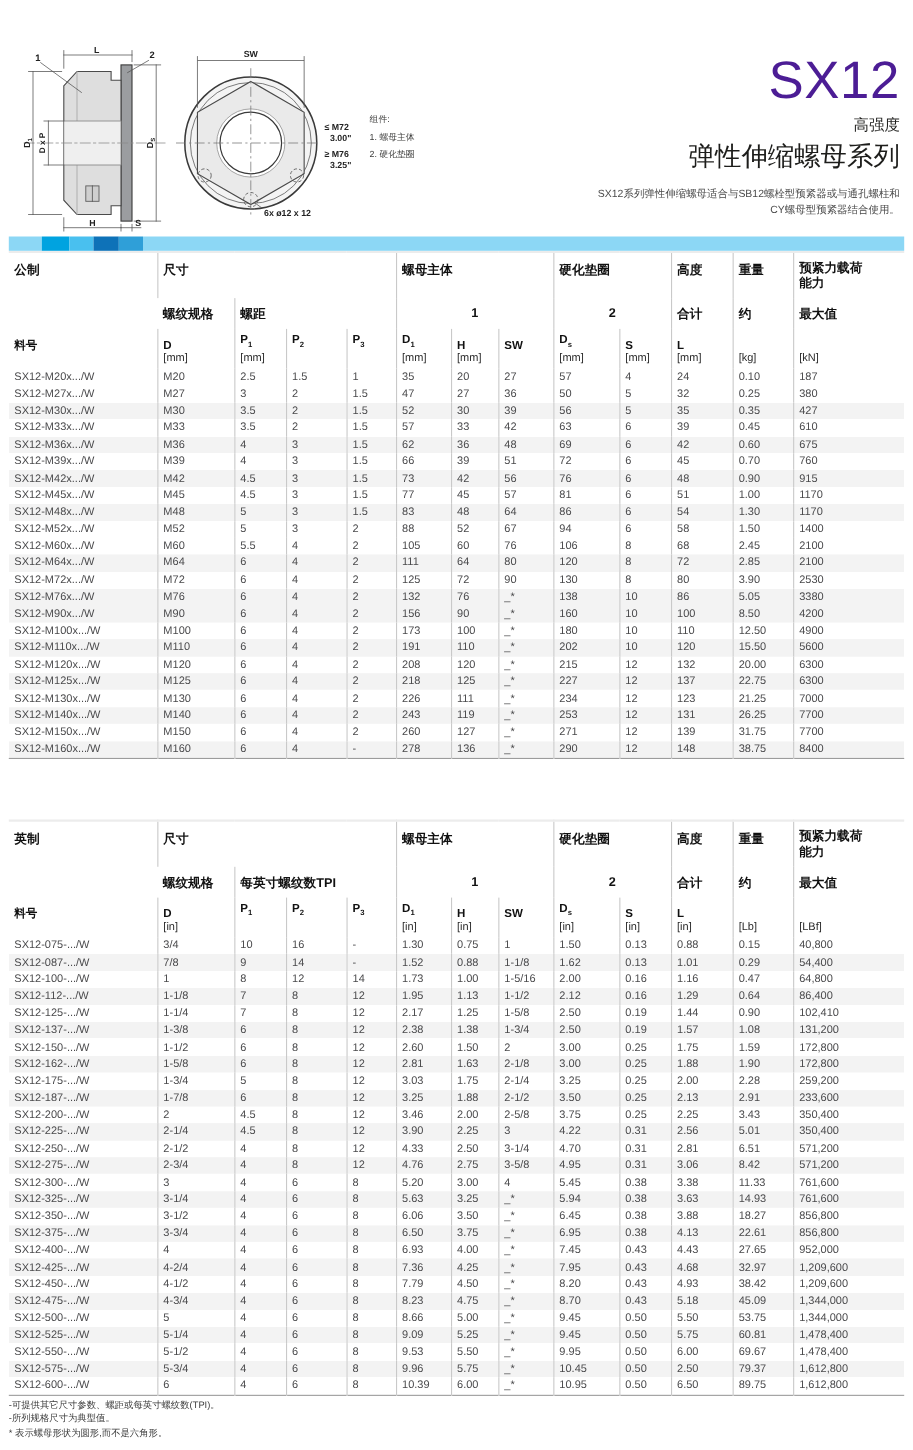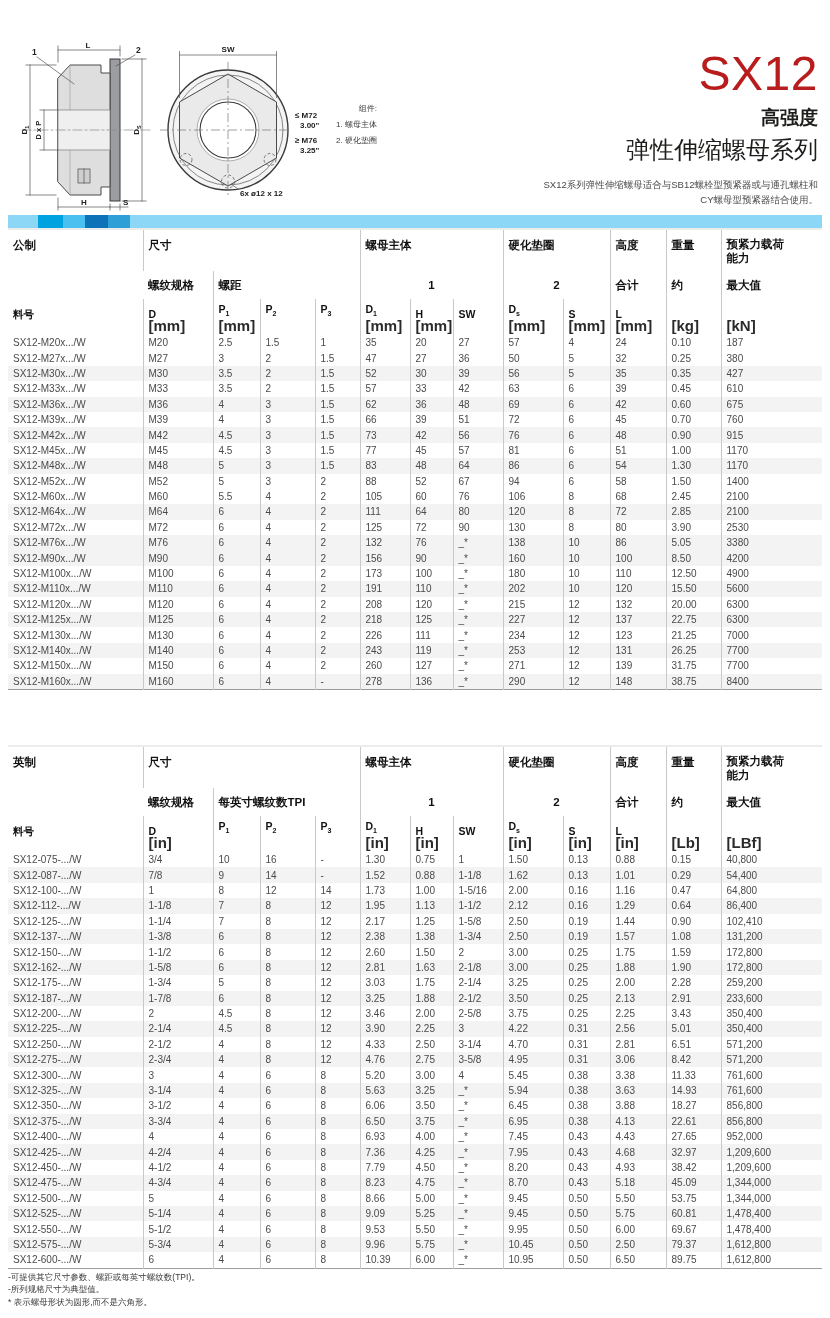--- a/index.html
+++ b/index.html
@@ -1,43 +1,43 @@
 <!DOCTYPE html>
 <html><head>
 <meta charset="utf-8">
 <style>
   html,body{margin:0;padding:0;}
   body{width:830px;height:1318px;position:relative;background:#ffffff;
        font-family:"Liberation Sans","DejaVu Sans",sans-serif;color:#1d1d1b;overflow:hidden;}
 
   
   .titleblock{position:absolute;top:50px;right:12px;text-align:right;}
-  .t-main{font-size:48px;line-height:1;font-weight:400;letter-spacing:.5px;color:#b91c1c;}
-  .t-sub1{font-size:19px;margin-top:7px;font-weight:700;}
+  .t-main{font-size:48px;line-height:1;font-weight:400;letter-spacing:.5px;color:#4c1d95;}
+  .t-sub1{font-size:14px;margin-top:7px;font-weight:400;}
   .t-sub2{font-size:24px;margin-top:3px;font-weight:400;}
   .t-desc{font-size:9.5px;color:#4a4a4a;margin-top:11px;line-height:1.6;}
 
   
   .diagram{position:absolute;left:10px;top:40px;}
-  .legend{position:absolute;left:336px;top:101px;font-size:8px;color:#3c3c3b;line-height:2.0;text-align:right;}
+  .legend{position:absolute;left:336px;top:101px;font-size:8px;color:#3c3c3b;line-height:2.0;}
   .legend div{white-space:nowrap;}
 
   
   .tblwrap{position:absolute;left:8px;width:814px;}
   #t1{top:215px;} #t2{top:745px;}
   .bar{display:flex;height:13px;width:100%;}
   table.spec{border-collapse:collapse;table-layout:fixed;width:814px;
              border-bottom:1px solid #9c9c9c;border-top:2px solid #ececec;}
   th,td{padding:0 0 0 5px;text-align:left;font-weight:normal;margin:0;}
   .h1 th{font-size:11.5px;font-weight:bold;height:33px;vertical-align:top;padding-top:8px;color:#111;}
   .h2 th{font-size:11.5px;font-weight:bold;height:28px;vertical-align:middle;color:#111;}
   .h3 th{height:33px;vertical-align:bottom;padding-bottom:3px;color:#111;}
   .cb{font-size:10.5px;font-weight:bold;line-height:12px;}
   .cb sub{font-size:7px;}
-  .unit{font-size:15px;font-weight:bold;color:#2a2a2a;line-height:12px;min-height:12px;}
+  .unit{font-size:10px;font-weight:normal;color:#2a2a2a;line-height:12px;min-height:12px;}
   td{font-size:10px;color:#4a4a4c;height:15.4px;white-space:nowrap;overflow:hidden;vertical-align:middle;}
   tr.even td{background:#f3f3f3;}
   .bl{border-left:1px solid #c9c9c9;}
   .ctr{text-align:center;padding-left:0;}
   .preload{line-height:1.2;padding-top:6px;}
 
   
   .footnotes{position:absolute;left:8px;top:1271px;font-size:8.5px;color:#3a3a3a;line-height:1.45;}
 
   svg text{font-family:"Liberation Sans","DejaVu Sans",sans-serif;}

